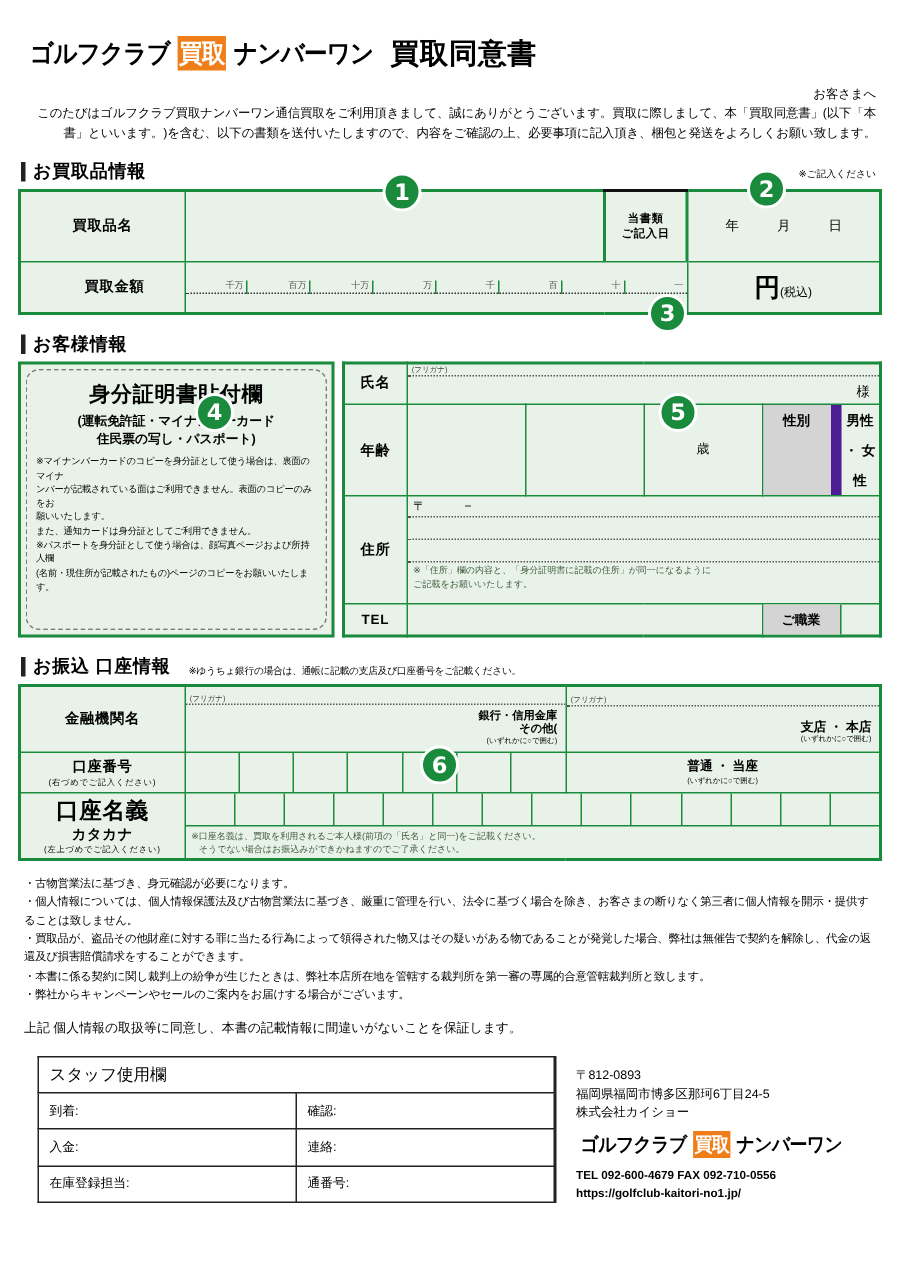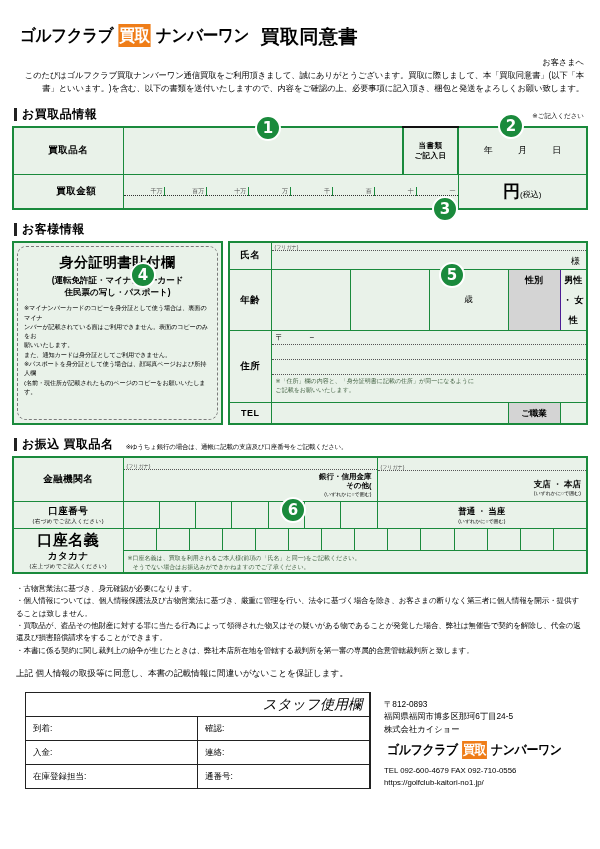--- a/index.html
+++ b/index.html
@@ -58,26 +58,26 @@
   .id-note { font-size: 6.2px; line-height: 1.5; margin-top: 5px; letter-spacing: -0.15px; }
 
   
   .terms { margin: 9px 4px 0 4px; font-size: 7.6px; line-height: 1.62; letter-spacing: -0.15px; }
   .agree { margin: 11px 4px 0 4px; font-size: 8.6px; }
 
   
   .bottom { display: flex; margin: 12px 13px 0 13px; gap: 0; }
   table.staff { border-collapse: collapse; width: 345px; table-layout: fixed; }
   table.staff td { border: 1px solid #222; height: 22px; font-size: 8.5px; padding: 0 7px; }
-  table.staff td.head { text-align: right; font-size: 14px; font-style: italic; }
+  table.staff td.head { text-align: left; font-size: 11px; }
   .company { flex: 1; border-left: 1px solid #222; padding-left: 13px; padding-top: 6px; }
   .comp-addr { font-size: 8.3px; line-height: 1.5; }
   .comp-logo { margin: 6px 0 6px 0; }
   .comp-logo .lg-black, .comp-logo .lg-orange { font-size: 13px; }
-  .comp-tel { font-size: 7.8px; line-height: 1.55; }
+  .comp-tel { font-size: 7.8px; line-height: 1.55; font-weight: bold; }
 
   
   .badge {
     position: absolute; width: 26px; height: 26px; border-radius: 50%;
     background: #1a8a3c; border: 2px solid #ffffff; color: #fff;
     font-size: 15px; font-weight: bold; display: flex; align-items: center;
     justify-content: center; font-family: "DejaVu Sans", sans-serif; z-index: 20;
   }
 </style>
 </head>
@@ -198,21 +198,21 @@
           <div style="text-align:right;padding:4px 6px 0 0;font-size:9px;">様</div>
         </td>
       </tr>
       <tr>
         <td class="lbl" style="height:20px;">年齢</td>
         <td style="width:28px;"></td>
         <td style="width:28px;"></td>
         <td class="cell-c" style="width:24px;font-size:8.5px;">歳</td>
         <td style="padding:0;">
           <div style="display:flex;height:100%;align-items:stretch;">
-            <div style="width:52px;background:#d4d4d4;border-right:1px solid #4c1d95;text-align:center;font-size:9px;font-weight:bold;line-height:20px;">性別</div>
+            <div style="width:52px;background:#d4d4d4;border-right:7px solid #4c1d95;text-align:center;font-size:9px;font-weight:bold;line-height:20px;">性別</div>
             <div style="flex:1;text-align:center;font-size:9px;font-weight:bold;line-height:20px;">男性 ・ 女性</div>
           </div>
         </td>
       </tr>
       <tr>
         <td class="lbl" style="height:72px;">住所</td>
         <td colspan="4" style="padding:0;vertical-align:top;">
           <div class="dotline" style="height:14px;font-size:8px;padding-left:4px;line-height:14px;">
             <span>〒</span>
             <span style="padding-left:24px;">−</span>
@@ -234,21 +234,21 @@
             <div style="flex:1;"></div>
           </div>
         </td>
       </tr>
     </tbody>
       </table>
   </div>
 
   <div class="sec-head">
     <div class="sec-bar"></div>
-    <div class="sec-title">お振込 買取品名</div>
+    <div class="sec-title">お振込 口座情報</div>
     <div class="sec-note">※ゆうちょ銀行の場合は、通帳に記載の支店及び口座番号をご記載ください。</div>
   </div>
 
   <table class="gt">
     <tbody>
         <tr>
       <td class="lbl" style="width:110px;height:44px;">金融機関名</td>
       <td style="padding:0;">
         <div class="furi">(フリガナ)</div>
         <div style="text-align:right;padding:2px 5px 0 0;font-size:7.5px;font-weight:bold;line-height:1.25;">
@@ -316,20 +316,21 @@
       </td>
     </tr>
   </tbody>
     </table>
 
   <div class="terms">
     <div>・古物営業法に基づき、身元確認が必要になります。</div>
     <div>・個人情報については、個人情報保護法及び古物営業法に基づき、厳重に管理を行い、法令に基づく場合を除き、お客さまの断りなく第三者に個人情報を開示・提供することは致しません。</div>
     <div>・買取品が、盗品その他財産に対する罪に当たる行為によって領得された物又はその疑いがある物であることが発覚した場合、弊社は無催告で契約を解除し、代金の返還及び損害賠償請求をすることができます。</div>
     <div>・本書に係る契約に関し裁判上の紛争が生じたときは、弊社本店所在地を管轄する裁判所を第一審の専属的合意管轄裁判所と致します。</div>
+    <div>・弊社からキャンペーンやセールのご案内をお届けする場合がございます。</div>
   </div>
   <div class="agree">上記 個人情報の取扱等に同意し、本書の記載情報に間違いがないことを保証します。</div>
 
   <div class="bottom">
     <table class="staff">
       <tbody>
           <tr>
         <td class="head" colspan="2">スタッフ使用欄</td>
       </tr>
       <tr>

